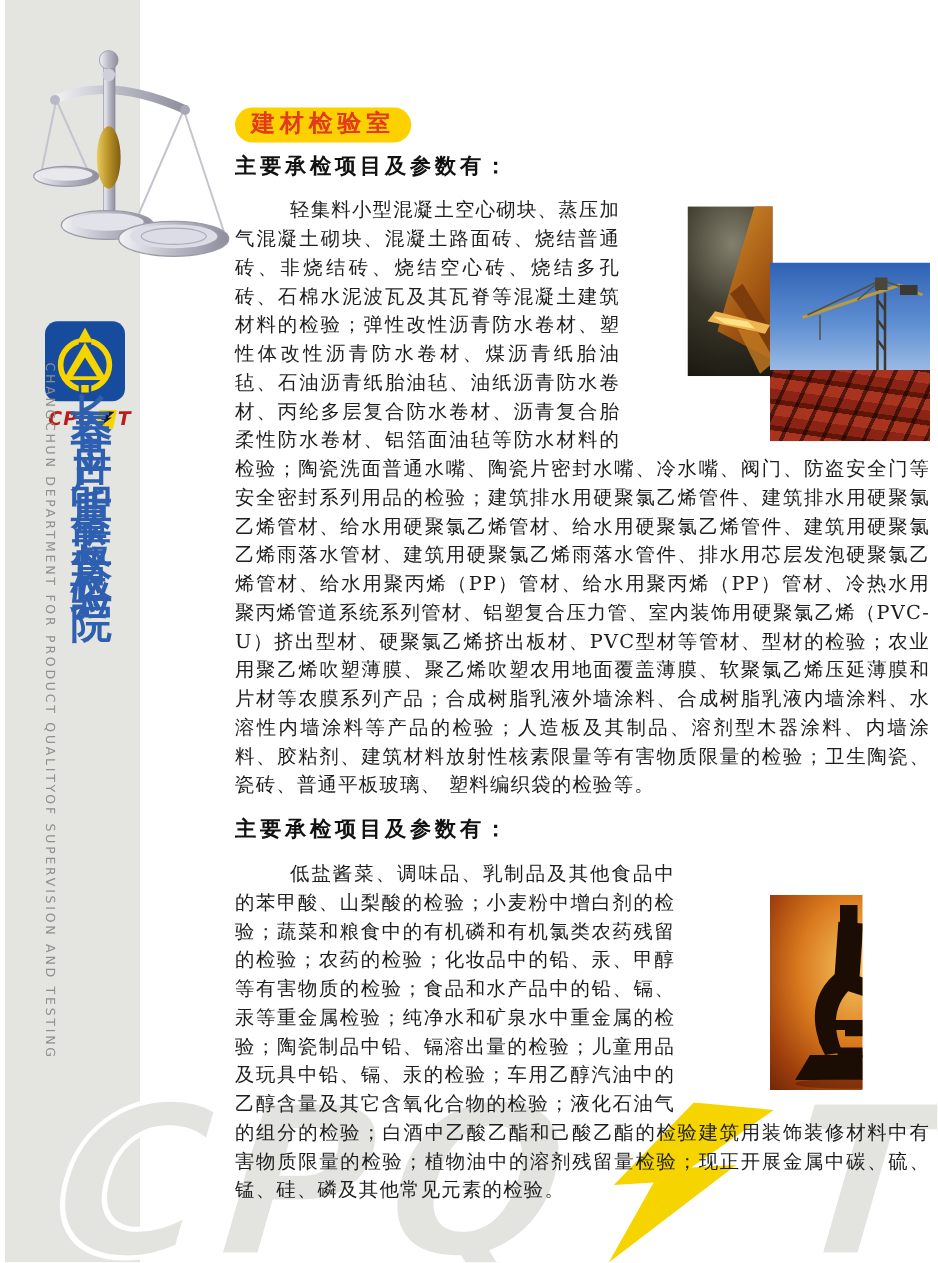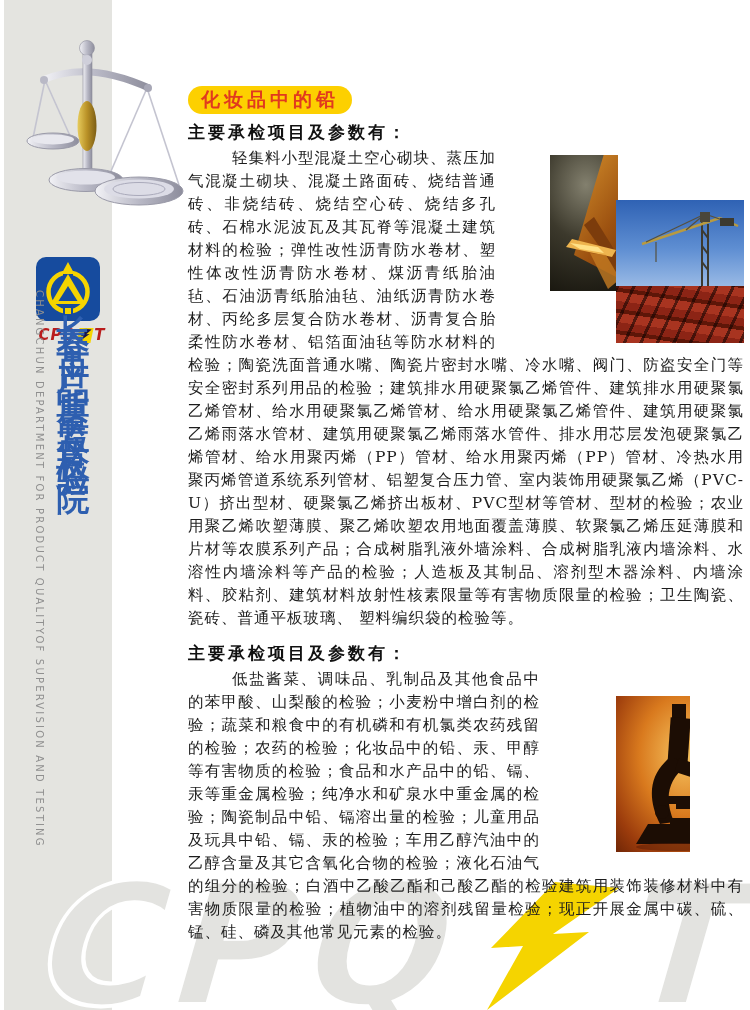--- a/index.html
+++ b/index.html
@@ -52,21 +52,21 @@
     display:inline-block; background:#fdd000; color:#e13a1e;
     font-family:"DejaVu Sans", sans-serif; font-weight:700;
     font-size:19px; letter-spacing:4px; line-height:1;
     padding:4px 13px 5px 13px; border-radius:14px;
   }
   .subhead {
     margin-top:7px; font-family:Liberation Mono, monospace; font-weight:700;
     font-size:17px; letter-spacing:3px; color:#111111;
   }
   .body-para {
-    margin-top:3px; font-size:15.5px; line-height:23px; letter-spacing:1px;
+    margin-top:13px; font-size:15.5px; line-height:23px; letter-spacing:1px;
     color:#1d1d1d; text-align:justify; text-indent:44px;
   }
   .sec2 { margin-top:12px; }
 
   
   .photos1 {
     float:right; width:238px; height:196px; position:relative;
     margin-left:10px; margin-top:2px;
   }
   .photo { position:absolute; overflow:hidden; }
@@ -167,21 +167,21 @@
       </span>
       <span>T</span>
   </div>
 
   <div class="org-cn">长春市产品质量监督检验院</div>
   <div class="org-en">CHANGCHUN DEPARTMENT FOR PRODUCT QUALITYOF SUPERVISION AND TESTING</div>
 
   <div class="main">
 
     
-    <div class="badge">化妆品中的铅</div>
+    <div class="badge">建材检验室</div>
     <div class="subhead">主要承检项目及参数有：</div>
     <p class="body-para">
       <span class="photos1">
         <span class="photo photo-beam">
           <svg width="112" height="136" viewBox="0 0 112 136">
             <defs>
               <radialGradient id="bgd" cx="32%" cy="22%" r="90%">
                 <stop offset="0" stop-color="#83806e"></stop>
                   <stop offset="0.45" stop-color="#3c392c"></stop>
                   <stop offset="1" stop-color="#15130c"></stop>

